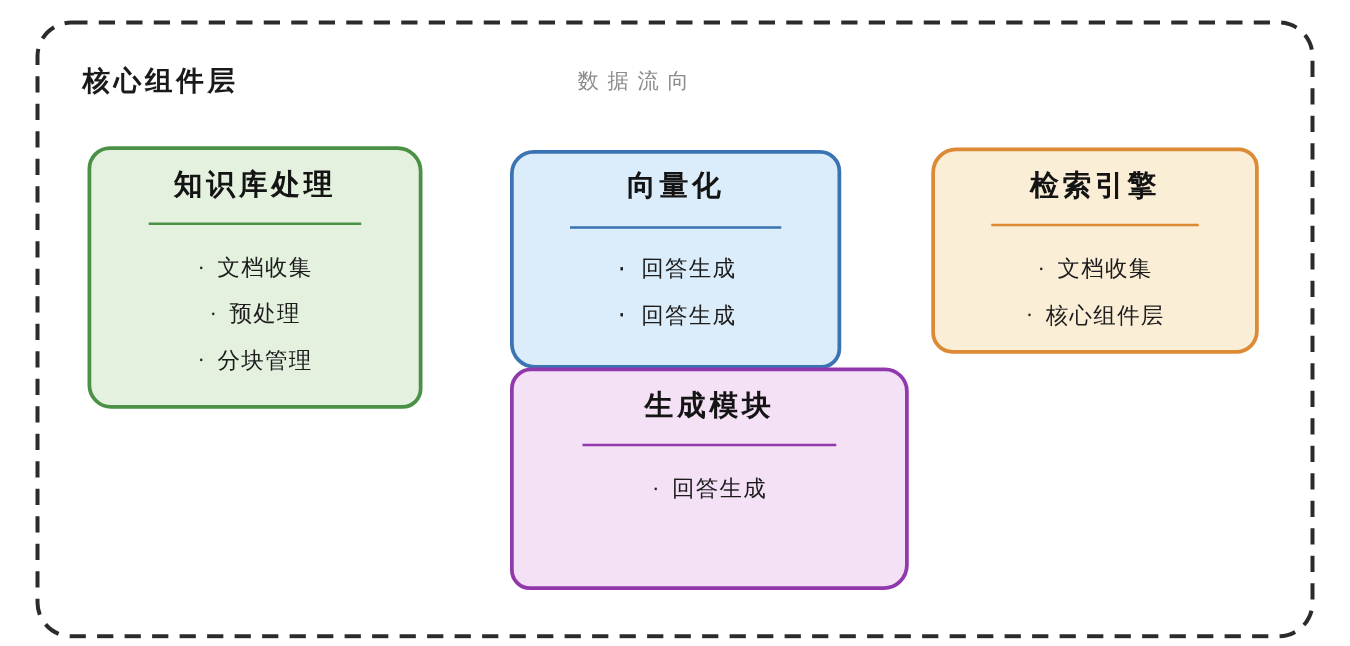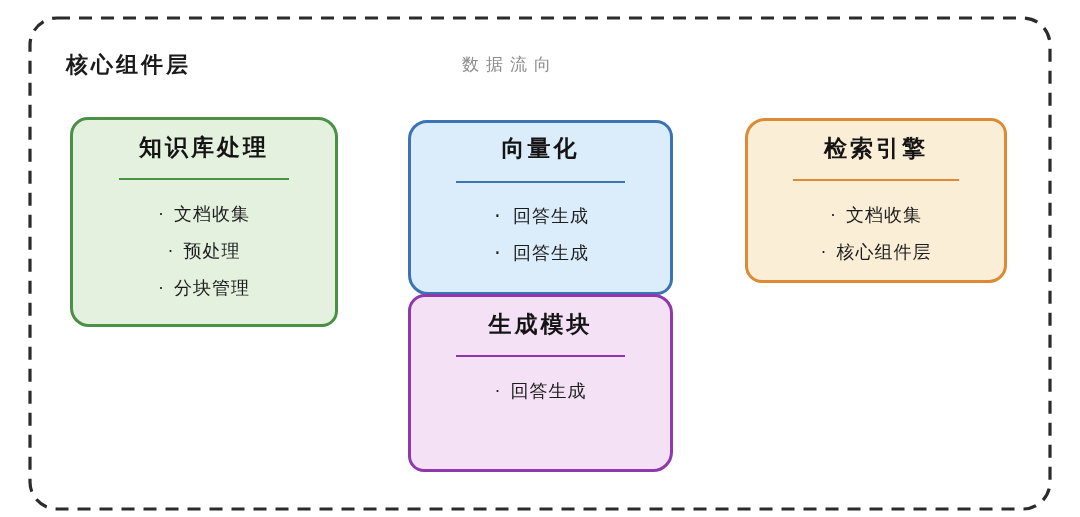--- a/index.html
+++ b/index.html
@@ -28,21 +28,21 @@
   }
   .card {
     position: absolute;
     border: 3px solid #444;
     background: #eee;
     text-align: center;
     padding-top: 12px;
   }
   .card.knowledge   { left: 70px;  top: 117px; width: 268px; height: 210px; border-radius: 18px 20px 16px 19px; }
   .card.vector      { left: 408px; top: 120px; width: 265px; height: 175px; border-radius: 19px 17px 16px 20px; }
-  .card.generation  { left: 408px; top: 294px; width: 265px; height: 178px; border-radius: 17px 19px 20px 16px; }
+  .card.generation  { left: 408px; top: 294px; width: 319px; height: 178px; border-radius: 17px 19px 20px 16px; }
   .card.retrieval   { left: 745px; top: 118px; width: 262px; height: 165px; border-radius: 20px 16px 18px 17px; }
   .card-title {
     font-size: 23px; line-height: 30px; font-weight: 700;
     letter-spacing: 3px; color: #141414; white-space: nowrap;
   }
   .divider {
     width: 65%; height: 0; margin: 16px auto 16px;
     border-top: 2px solid currentColor;
   }
   .items { display: block; }

